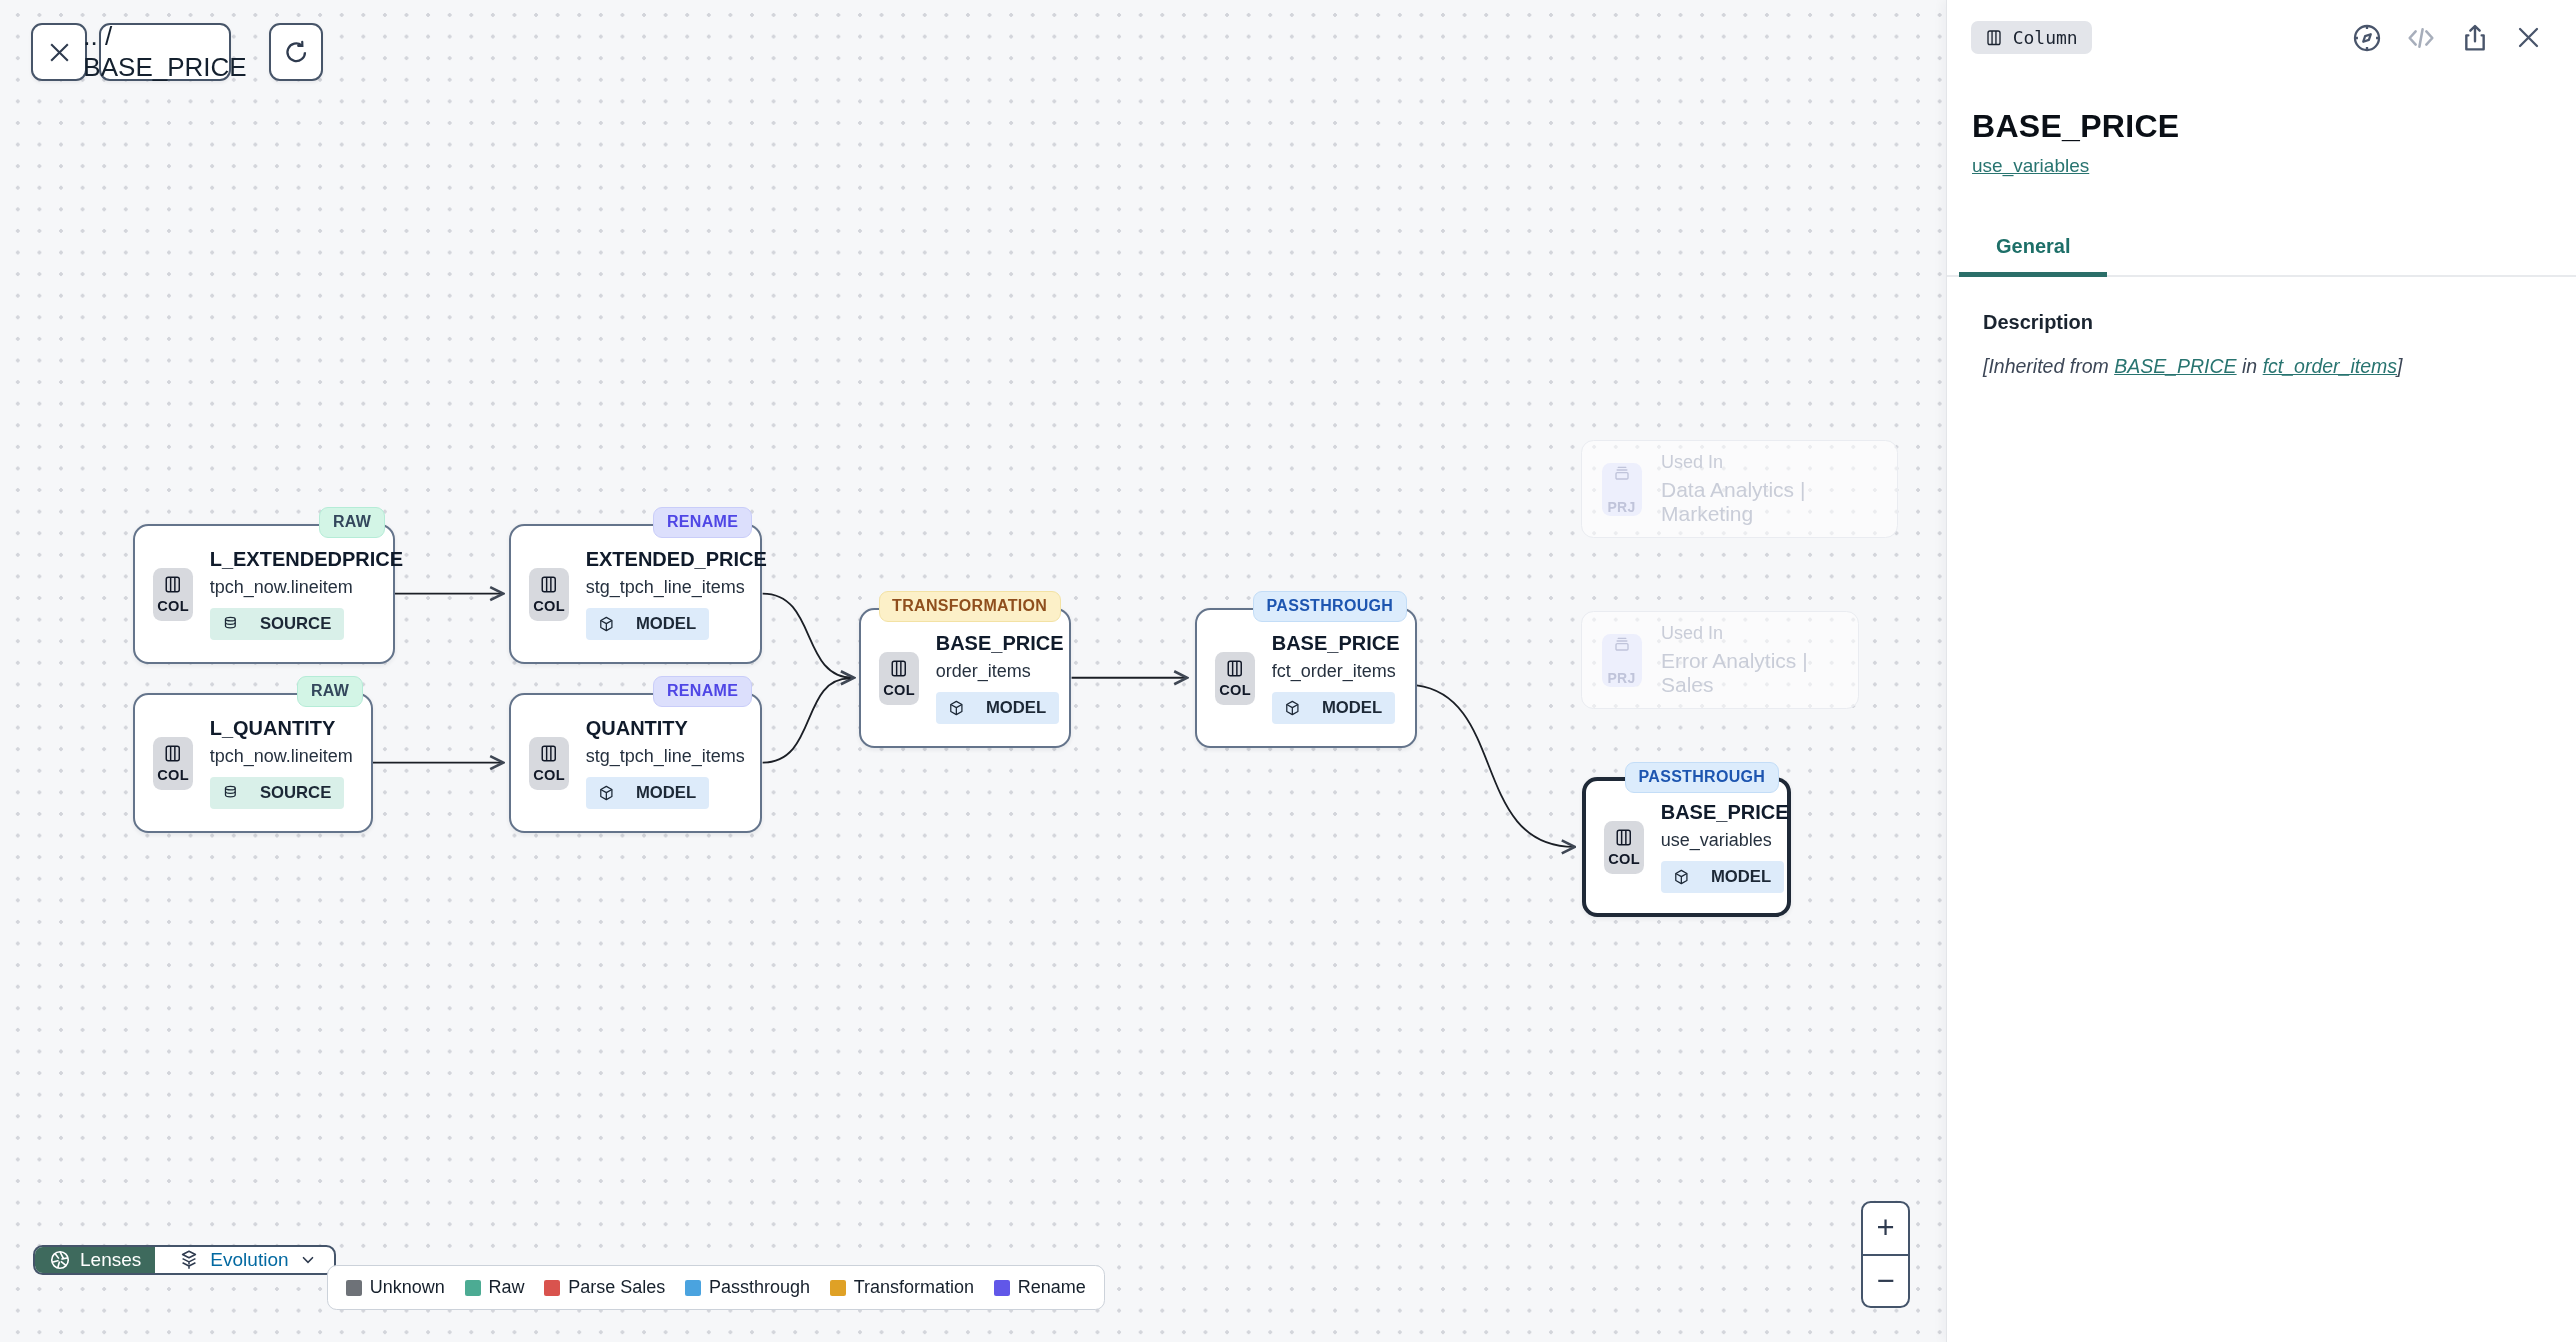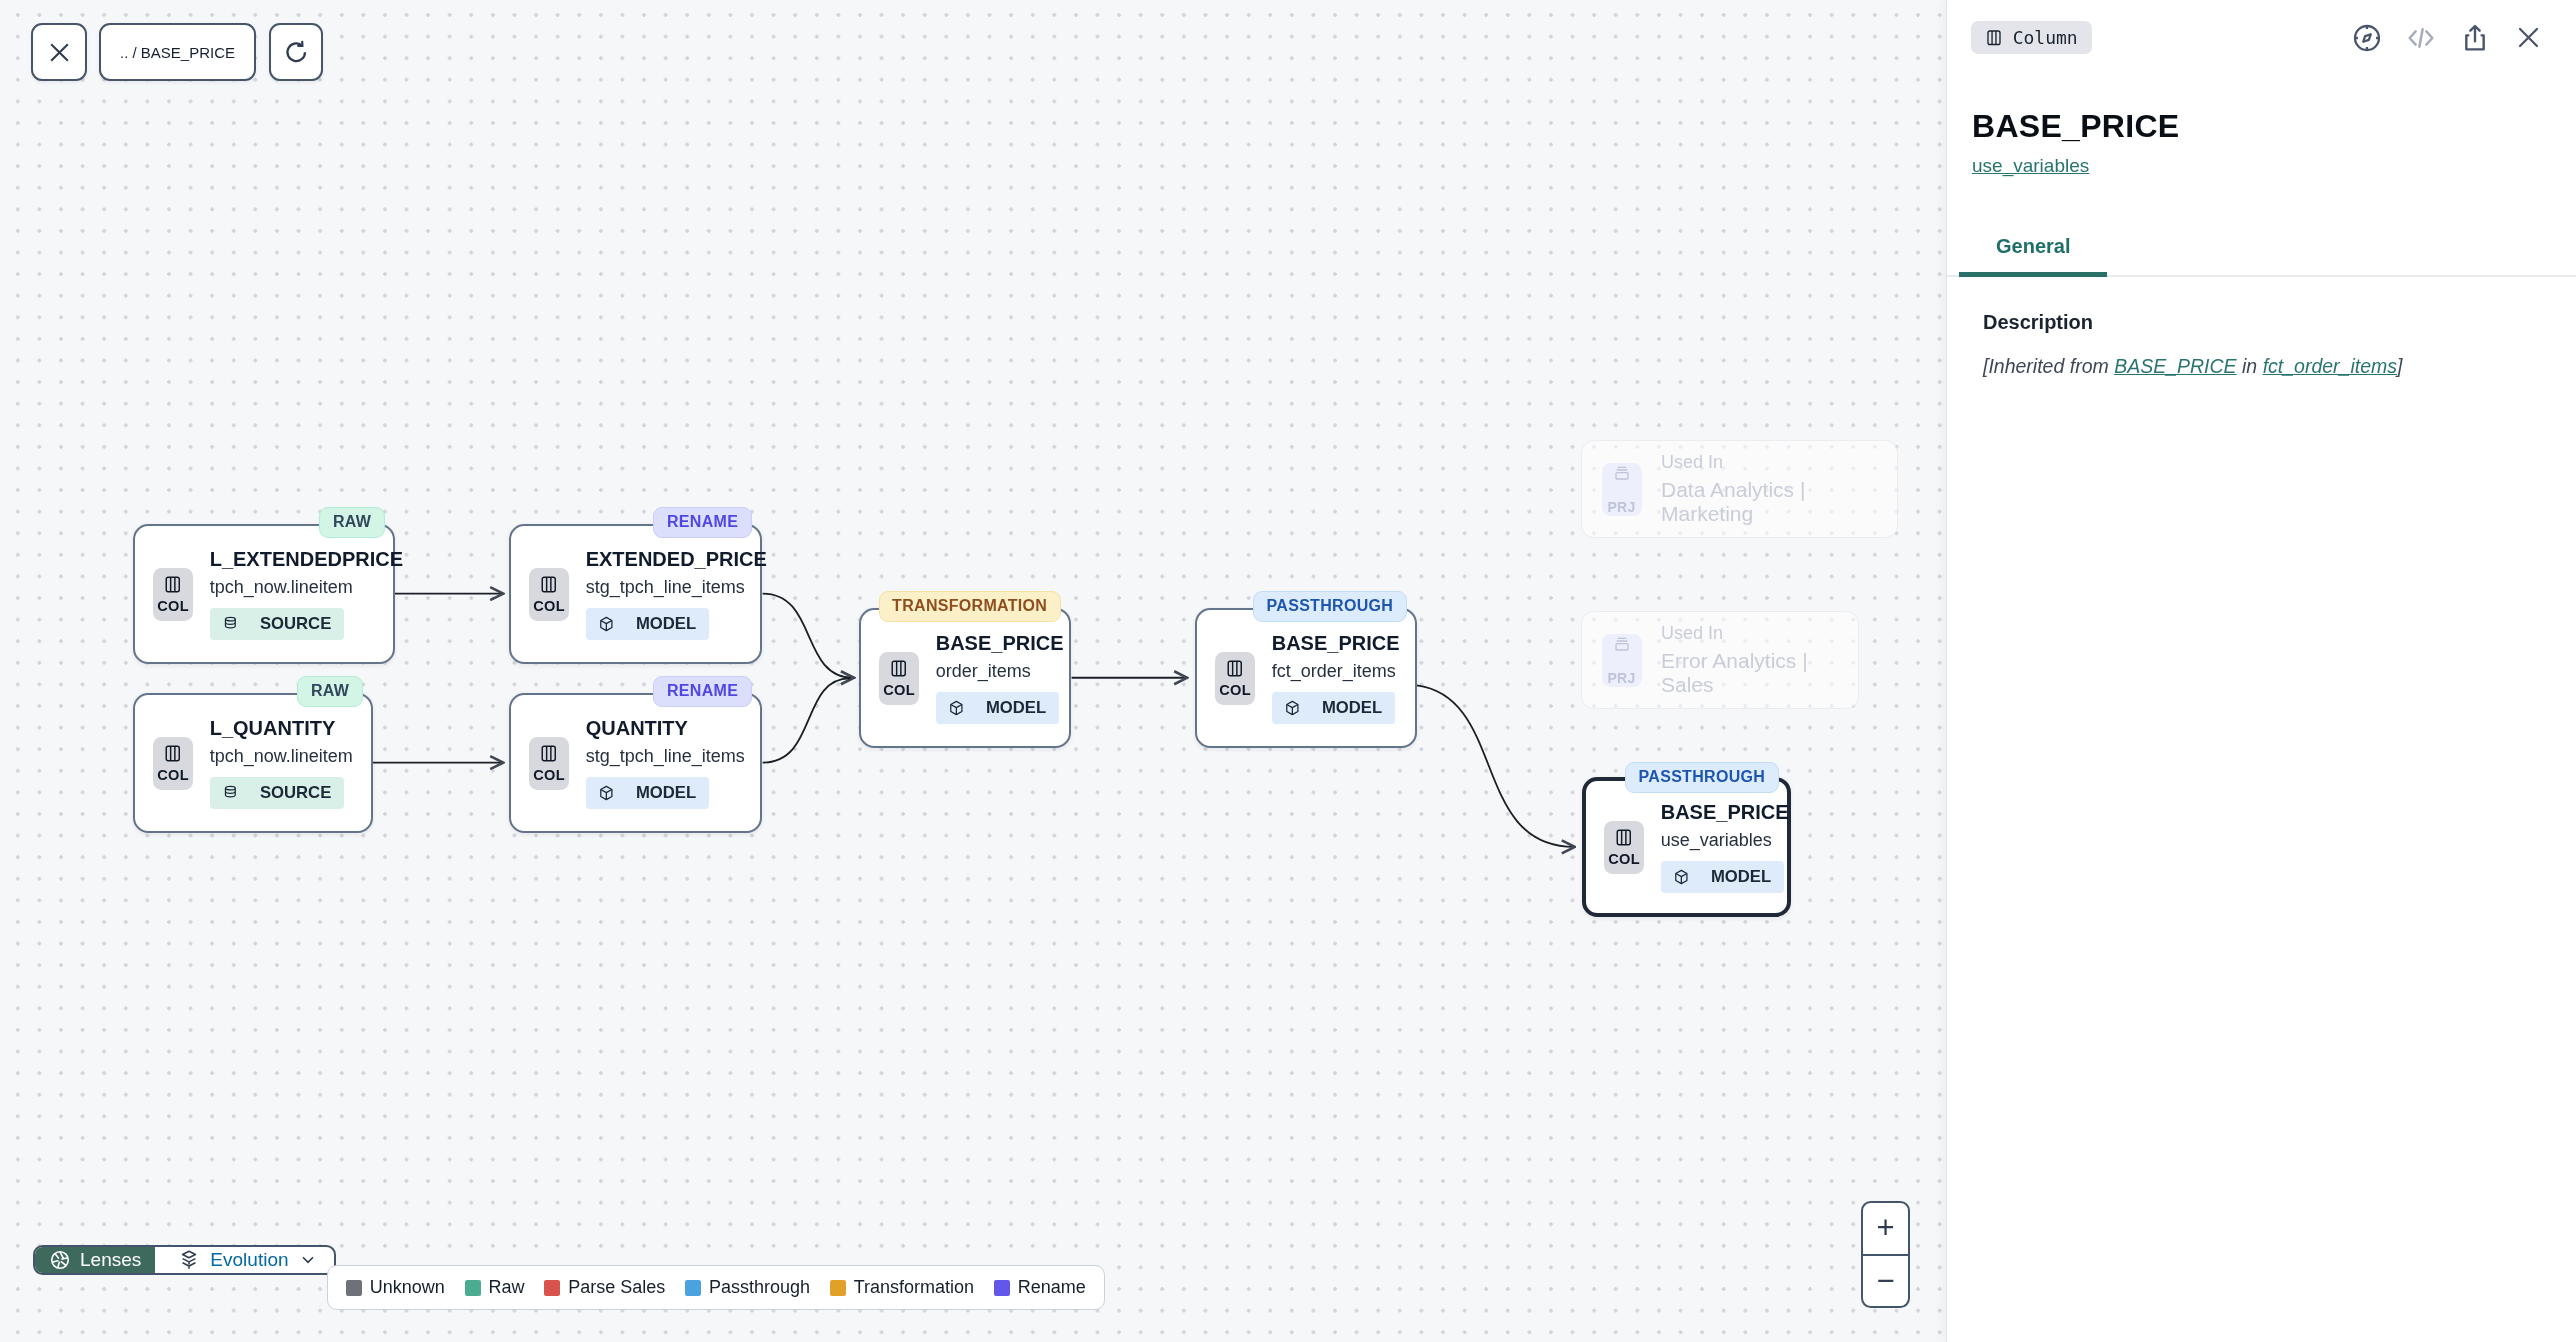--- a/index.html
+++ b/index.html
@@ -14,21 +14,21 @@
   }
   .edges { position:absolute; inset:0; pointer-events:none; }
 
   
   .tool-btn {
     position:absolute; background:#fff; border:2.1px solid #475569; border-radius:11px;
     display:flex; align-items:center; justify-content:center; color:#2f3b4f;
     box-shadow:0 1.4px 3.5px rgba(15,23,42,.06); cursor:pointer;
   }
   .btn-close   { left:31px;  top:23px; width:56px;  height:58px; }
-  .btn-crumb   { left:99px; top:23px; width:157px; height:58px; font-size:15px; color:#14202e; }
+  .btn-crumb   { left:99px; top:23px; width:132px; height:58px; font-size:26px; color:#14202e; }
   .btn-refresh { left:269px; top:23px; width:54px;  height:58px; }
   .tool-btn svg { stroke:#2f3b4f; }
 
   
   .node {
     position:absolute; background:#fff; border:2.1px solid #64748b; border-radius:15.3px;
     display:flex; align-items:center; gap:16.7px; padding:0 18px;
     box-shadow:0 1.4px 4.2px rgba(15,23,42,.07); cursor:pointer;
   }
   .node.selected { border:4.2px solid #1f2937; }

